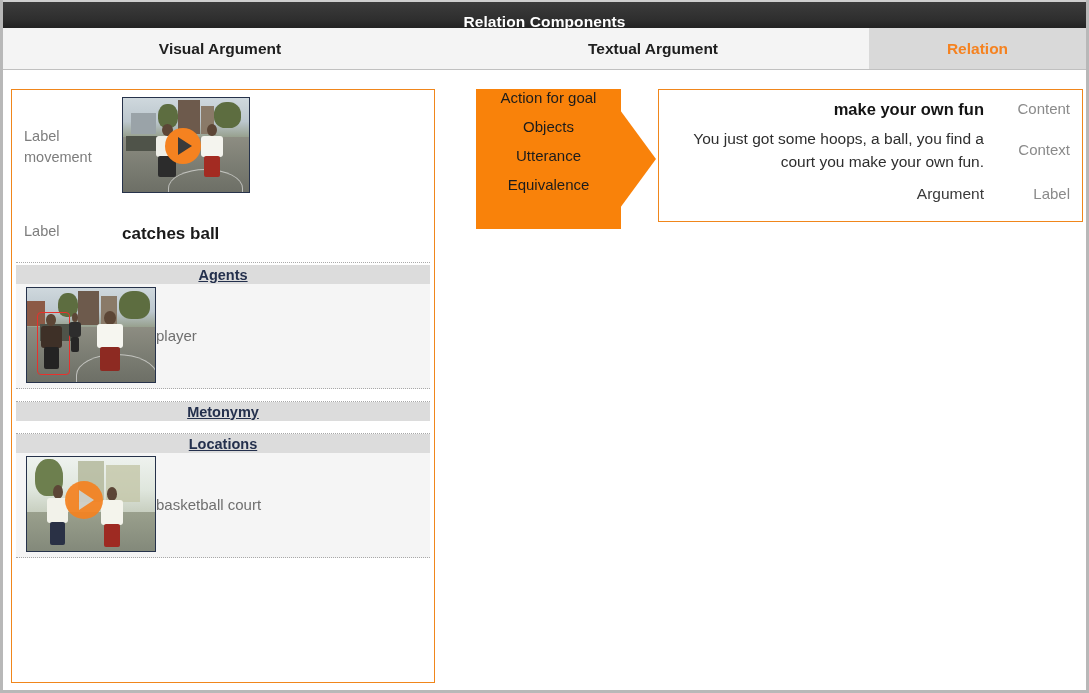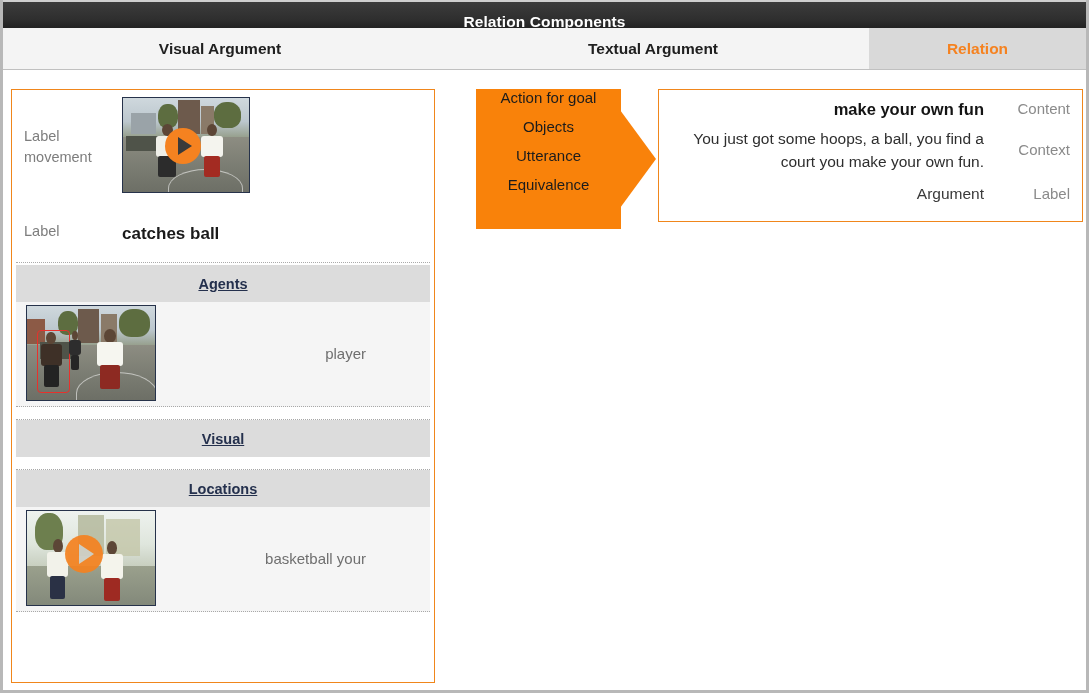--- a/index.html
+++ b/index.html
@@ -159,21 +159,21 @@
   }
 
   .vp-divider {
     border-top: 1px dotted #aaaaaa;
     margin: 14px 4px 0 4px;
   }
 
   
   .sec-head {
     background: #dcdcdc;
-    height: 37px;
+    height: 19px;
     display: flex;
     align-items: center;
     justify-content: center;
     margin: 0 4px;
   }
   .sec-head span {
     font-size: 14.5px;
     font-weight: bold;
     color: #24304d;
     text-decoration: underline;
@@ -183,21 +183,21 @@
     align-items: center;
     background: #f5f5f5;
     margin: 0 4px;
     border-bottom: 1px dotted #a8a8a8;
     padding: 3px 0 5px 0;
     min-height: 96px;
   }
   .sec-row .rthumb { flex: 0 0 auto; padding-left: 10px; }
   .sec-row .rname {
     flex: 1;
-    text-align: right;
+    text-align: left;
     padding-right: 64px;
     color: #6f6f6f;
     font-size: 15px;
     line-height: 23px;
   }
   .sec-gap { height: 12px; }
   .sec-top-dots { border-top: 1px dotted #a8a8a8; margin: 0 4px; }
 
   
   .arrow {
@@ -377,21 +377,21 @@
             </div>
           </div>
         </div>
         <div class="rname">player</div>
       </div>
 
       <div class="sec-gap"></div>
       <div class="sec-top-dots"></div>
 
       <div class="sec-head">
-        <span>Visual</span>
+        <span>Metonymy</span>
       </div>
 
       <div class="sec-gap"></div>
       <div class="sec-top-dots"></div>
 
       <div class="sec-head">
         <span>Locations</span>
       </div>
       <div class="sec-row">
         <div class="rthumb">
@@ -411,21 +411,21 @@
                 <div class="head"></div>
                 <div class="shirt" style="background:#f4f4ec"></div>
                 <div class="legs" style="background:#9e2a22"></div>
               </div>
             </div>
             <div class="play-badge" style="left:38px;top:24px;width:38px;height:38px;opacity:.92">
               <div class="tri" style="border-width:10px 0 10px 15px;margin-left:4px;border-color:transparent transparent transparent #cfcfc6"></div>
             </div>
           </div>
         </div>
-        <div class="rname">basketball your</div>
+        <div class="rname">basketball court</div>
       </div>
 
     </div>
 
     <div class="arrow">
       <div class="arrow-body"></div>
       <div class="arrow-tip"></div>
       <div class="arrow-list">
         <div class="arrow-item">Action for goal</div>
         <div class="arrow-item">Objects</div>

